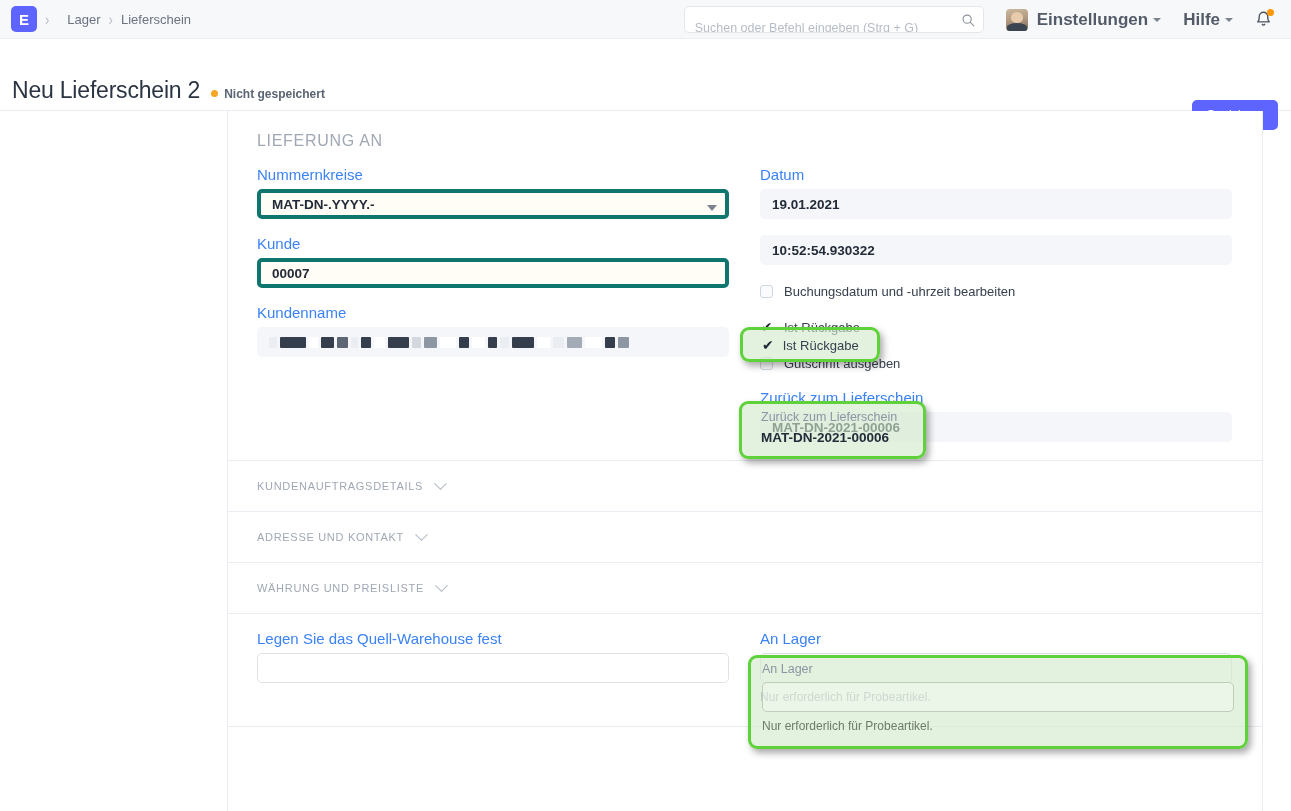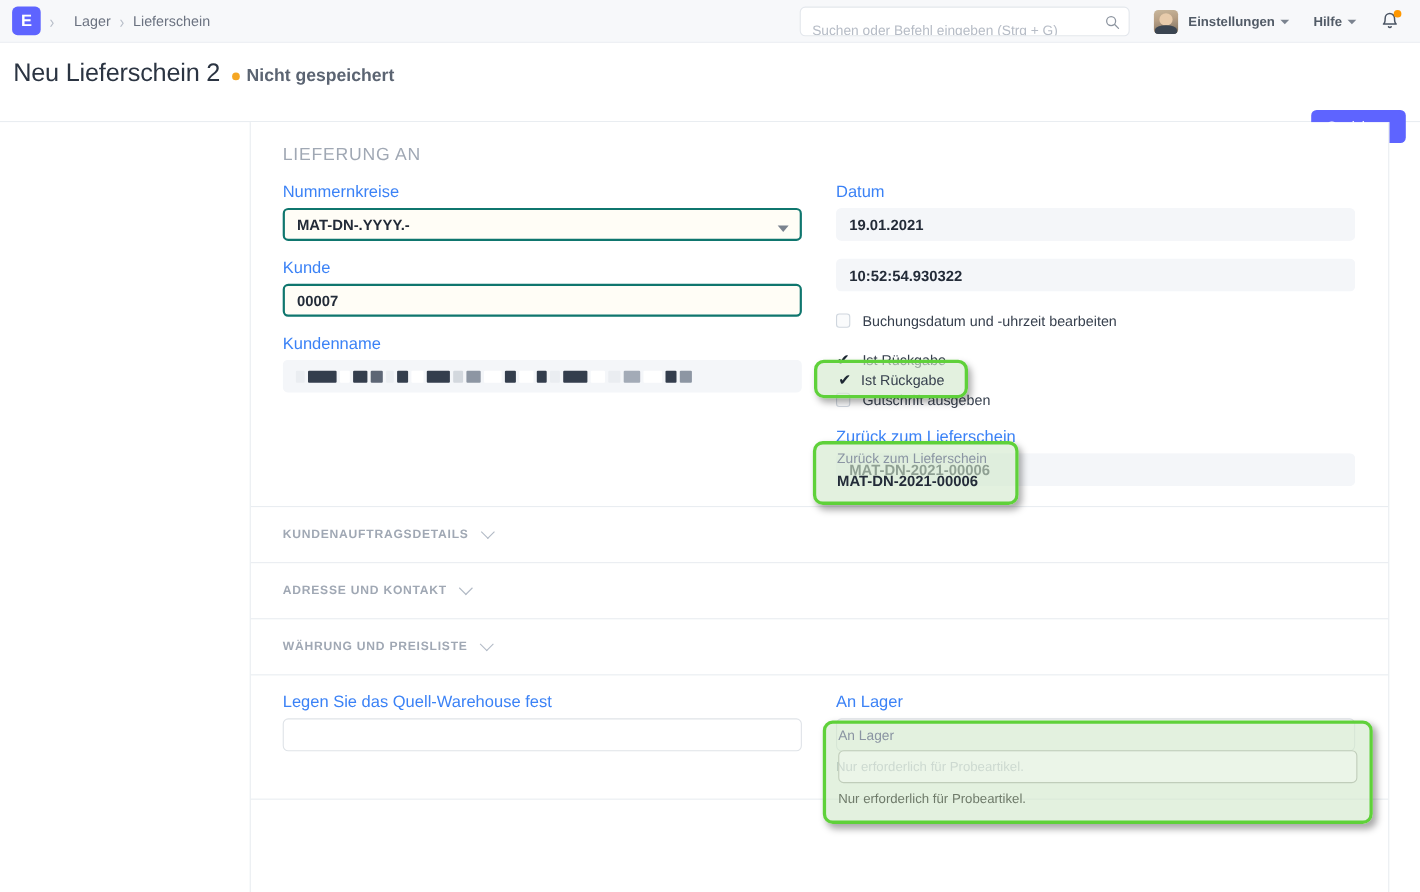--- a/index.html
+++ b/index.html
@@ -82,21 +82,21 @@
     border-radius: 50% 50% 45% 45%;
     background: #e8cbab;
   }
   .avatar::after {
     content: ""; position: absolute;
     left: 1px; bottom: 0; width: 20px; height: 8px;
     border-radius: 50% 50% 0 0;
     background: #3b4551;
   }
   .nav-link {
-    font-size: 12px; color: #525b67;
+    font-size: 17px; color: #525b67;
     font-weight: bold;
     margin-right: 22px;
     display: flex; align-items: center;
     text-decoration: none;
   }
   .caret {
     display: inline-block;
     margin-left: 5px;
     width: 0; height: 0;
     border-left: 4px solid transparent;
@@ -116,39 +116,39 @@
   }
 
   
   .page-head {
     position: absolute; top: 39px; left: 0;
     width: 1291px; height: 72px;
     background: #fff;
     border-bottom: 1px solid #e9edf1;
   }
   .page-title-row {
-    position: absolute; left: 12px; top: 14px;
+    position: absolute; left: 12px; top: 38px;
     display: flex; align-items: baseline; justify-content: center;
   }
   .page-title {
     font-size: 23px; color: #2b3442;
     font-weight: normal;
     letter-spacing: -0.2px;
   }
   .indicator-wrap {
     display: flex; align-items: center;
     margin-left: 11px;
     transform: translateY(-1px);
   }
   .indicator-dot {
     width: 7px; height: 7px; border-radius: 50%;
     background: #f5a623; margin-right: 6px;
   }
   .indicator-text {
-    font-size: 16px; font-weight: bold; color: #5b6472;
+    font-size: 12px; font-weight: bold; color: #5b6472;
   }
   .save-btn {
     position: absolute; right: 13px; top: 61px;
     background: #5e64ff;
     color: #fff;
     border: none; border-radius: 5px;
     font-size: 12.5px;
     font-family: "Liberation Sans", sans-serif;
     padding: 8px 15px;
     cursor: pointer;
@@ -193,21 +193,21 @@
     height: 30px;
     border-radius: 5px;
     font-size: 13.5px;
     font-weight: bold;
     color: #232b38;
     padding: 0 11px;
     font-family: "Liberation Sans", sans-serif;
     display: flex; align-items: center;
   }
   .ctrl.bordered {
-    border: 2px solid #0f766e;
+    border: 4px solid #0f766e;
     background: #fffdf6;
   }
   .ctrl.readonly {
     border: 1px solid transparent;
     background: #f4f6f9;
   }
   .ctrl.empty {
     border: 1px solid #dfe3e8;
     background: #ffffff;
   }
@@ -260,21 +260,20 @@
     pointer-events: none;
     font-family: "Liberation Sans", sans-serif;
   }
 
   
   .sec-collapsed {
     height: 51px;
     display: flex; align-items: center;
     padding: 0 29px;
     border-bottom: 1px solid #e9edf1;
-    font-weight: bold;
   }
   .sec-collapsed .t {
     font-size: 11px; letter-spacing: 0.7px; color: #a0a8b4;
   }
   .chev {
     margin-left: 13px;
     width: 9px; height: 9px;
     border-right: 1.6px solid #b2bac6;
     border-bottom: 1.6px solid #b2bac6;
     transform: rotate(45deg) translate(-2px,-2px);

